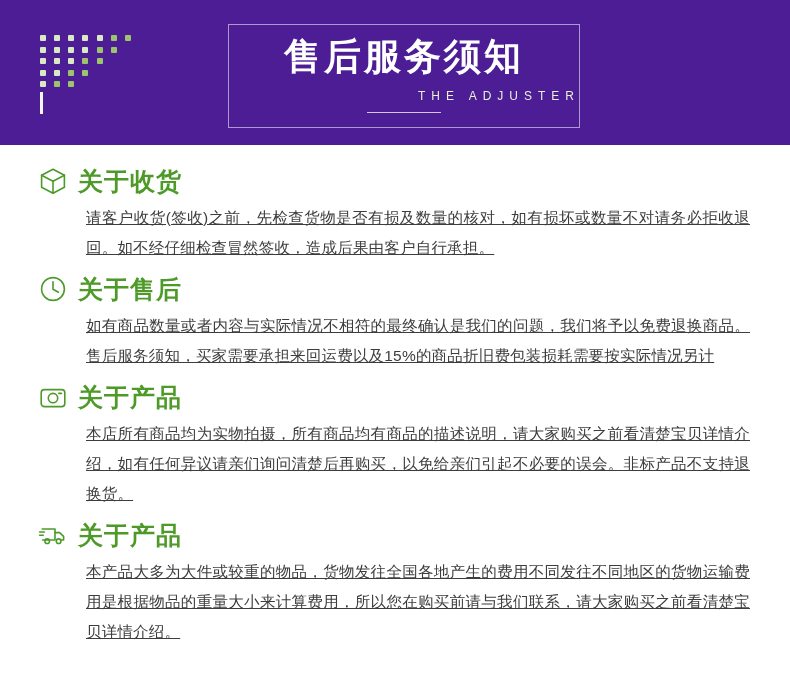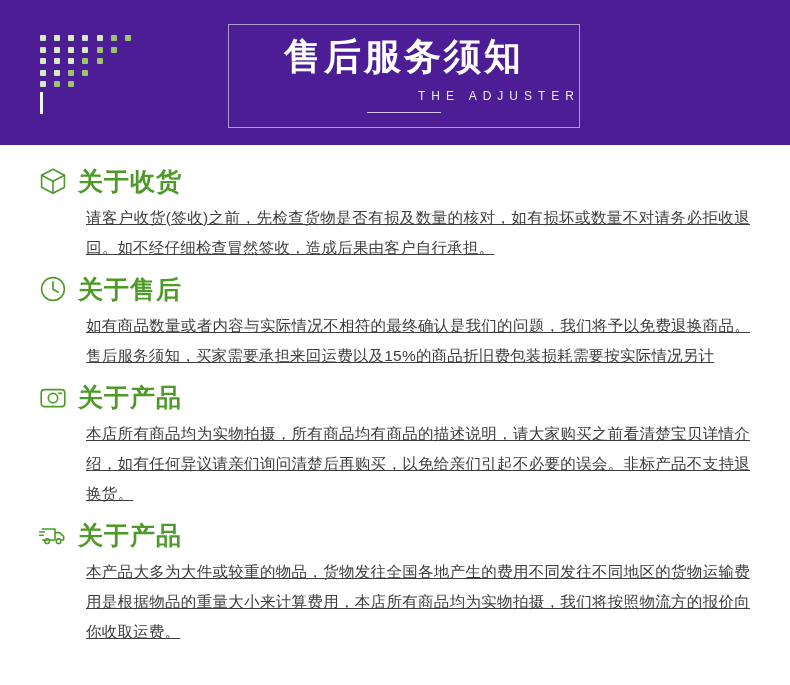--- a/index.html
+++ b/index.html
@@ -237,16 +237,16 @@
           <path d="M4.2 9 L17 9 L17 20 L4.6 20"></path>
           <path d="M17 12.6 L21.6 12.6 L25.6 16.4 L25.6 20 L23.4 20"></path>
           <circle cx="9.2" cy="21.2" r="2.3"></circle>
           <circle cx="20.6" cy="21.2" r="2.3"></circle>
           <path d="M1.6 12 L6.4 12"></path>
           <path d="M1.6 15.3 L5.2 15.3"></path>
         </svg>
       </span>
       <span class="sec-title">关于产品</span>
     </div>
-    <div class="sec-body">本产品大多为大件或较重的物品，货物发往全国各地产生的费用不同发往不同地区的货物运输费用是根据物品的重量大小来计算费用，本店所有商品均为实物拍摄，我们将按照物流方的报价向你收取运费。</div>
+    <div class="sec-body">本产品大多为大件或较重的物品，货物发往全国各地产生的费用不同发往不同地区的货物运输费用是根据物品的重量大小来计算费用，所以您在购买前请与我们联系，请大家购买之前看清楚宝贝详情介绍。</div>
   </div>
 
 </div>
 
 </body></html>

